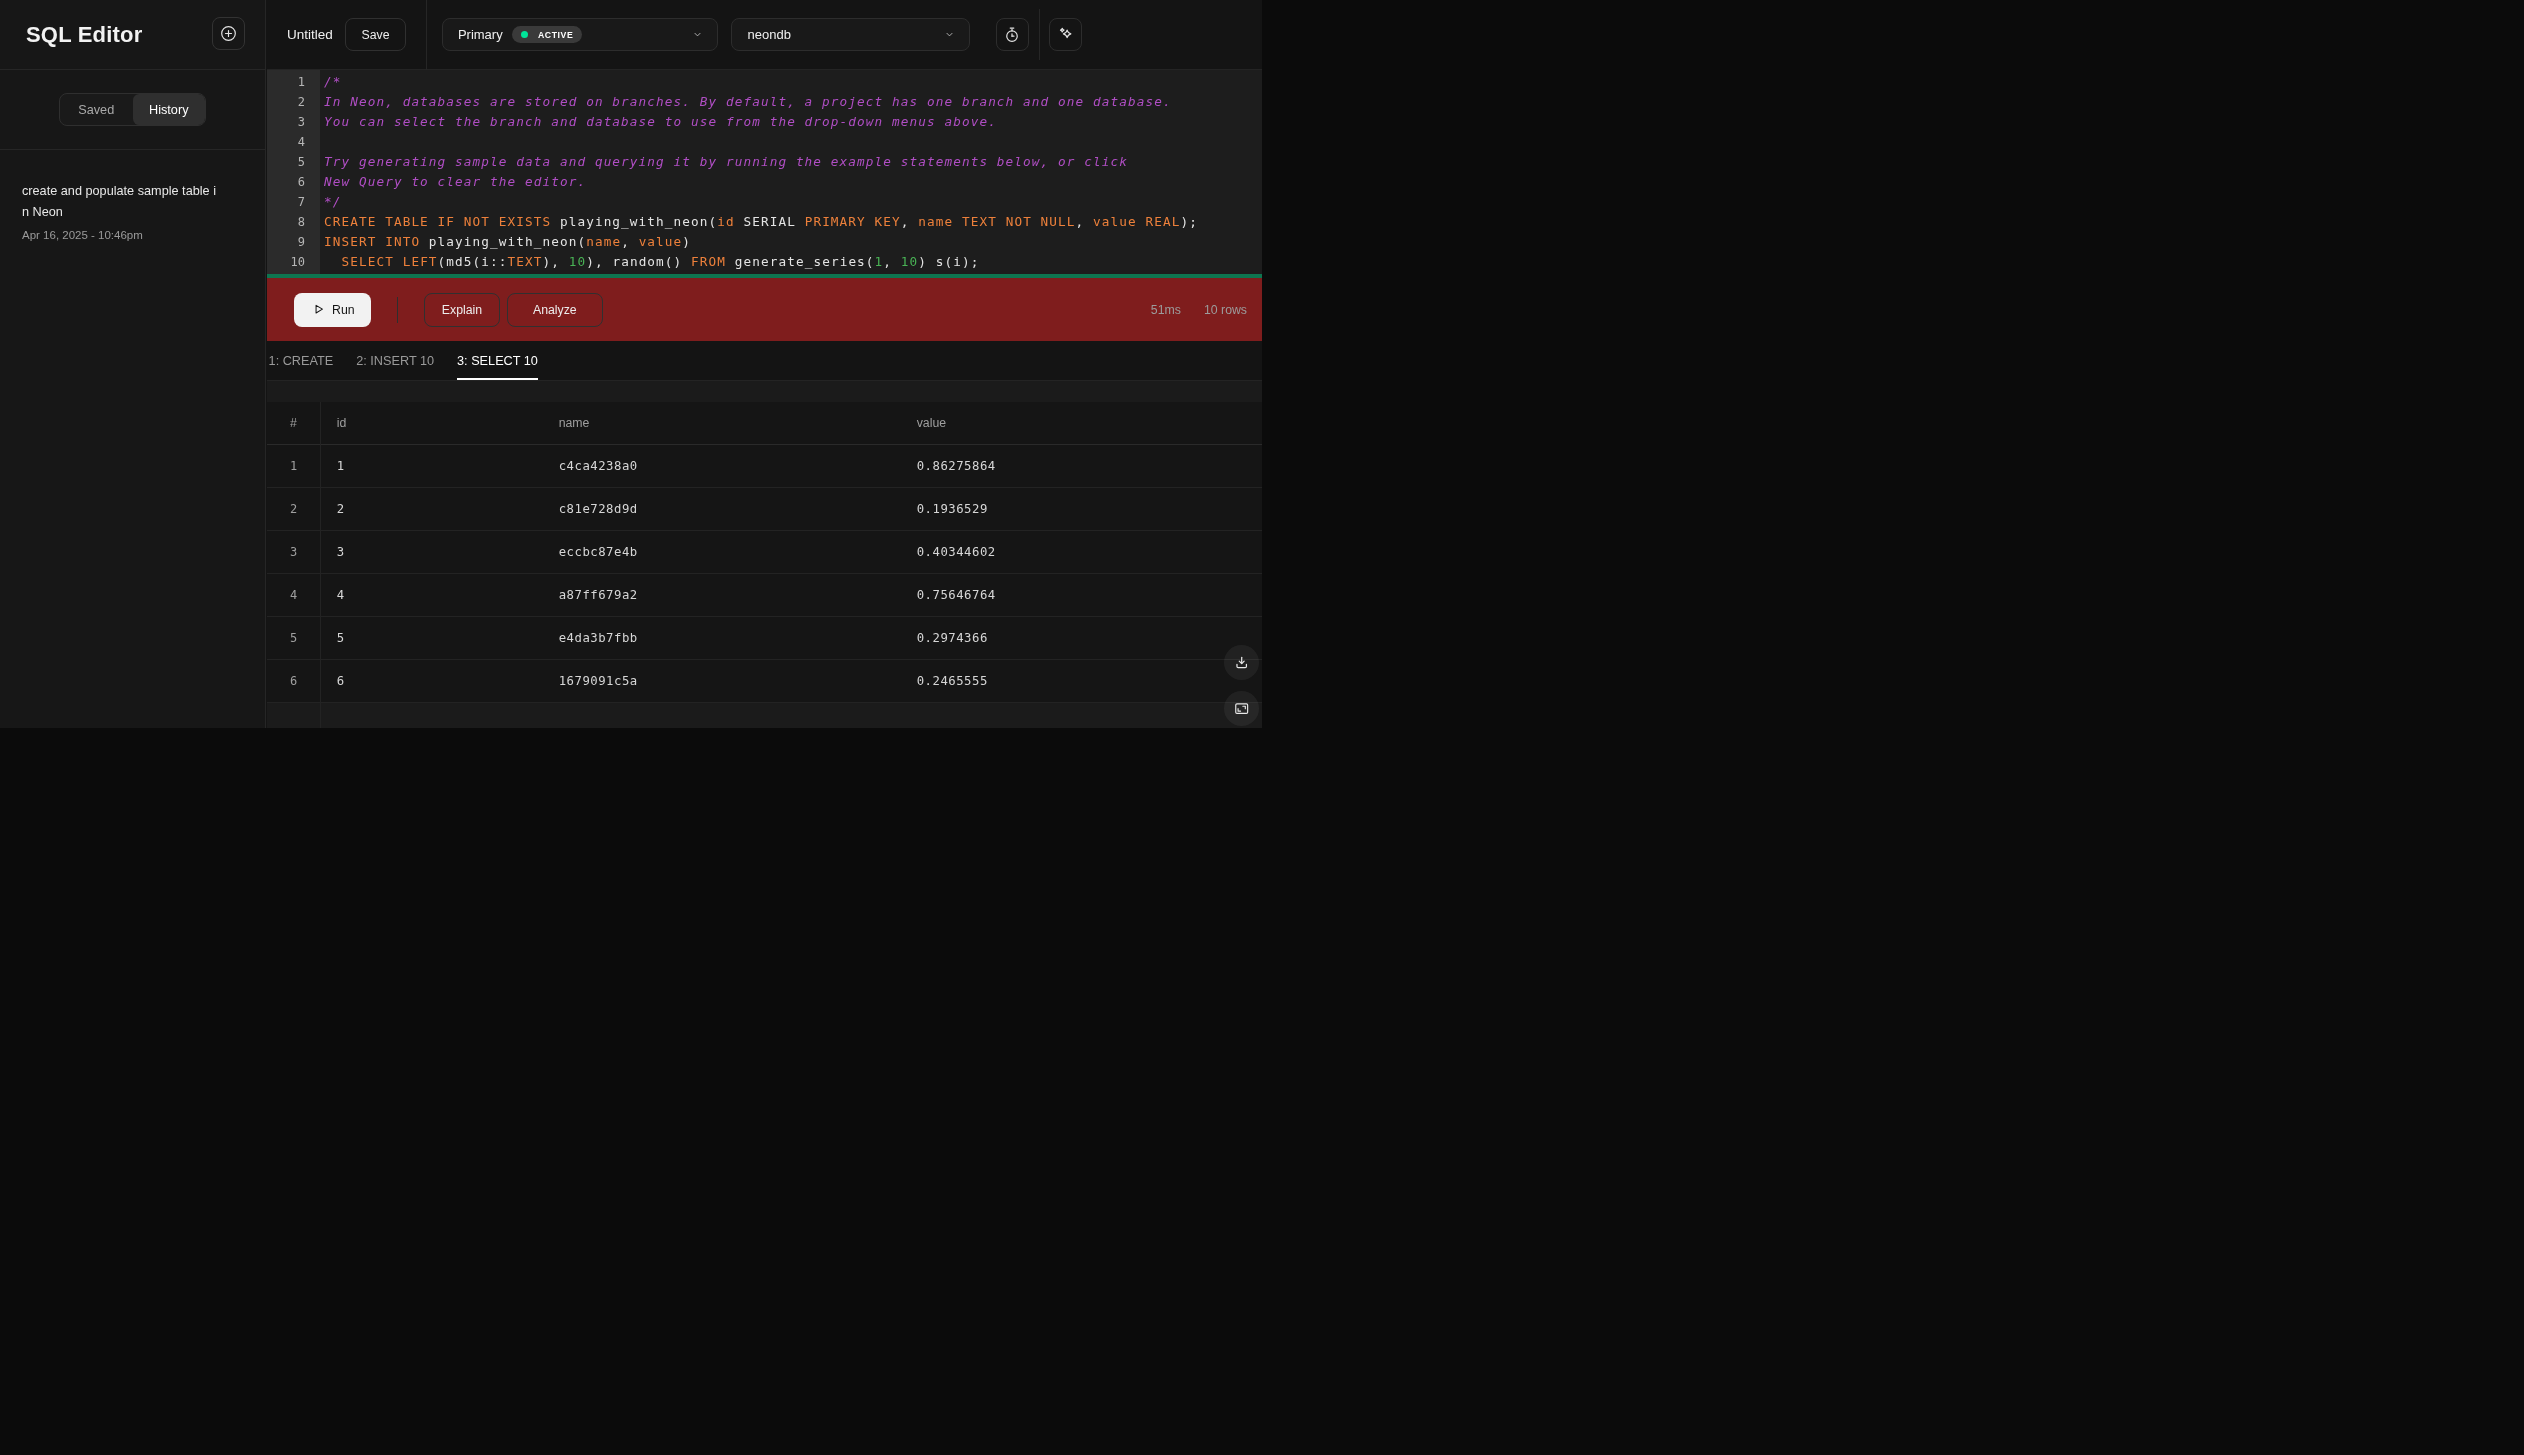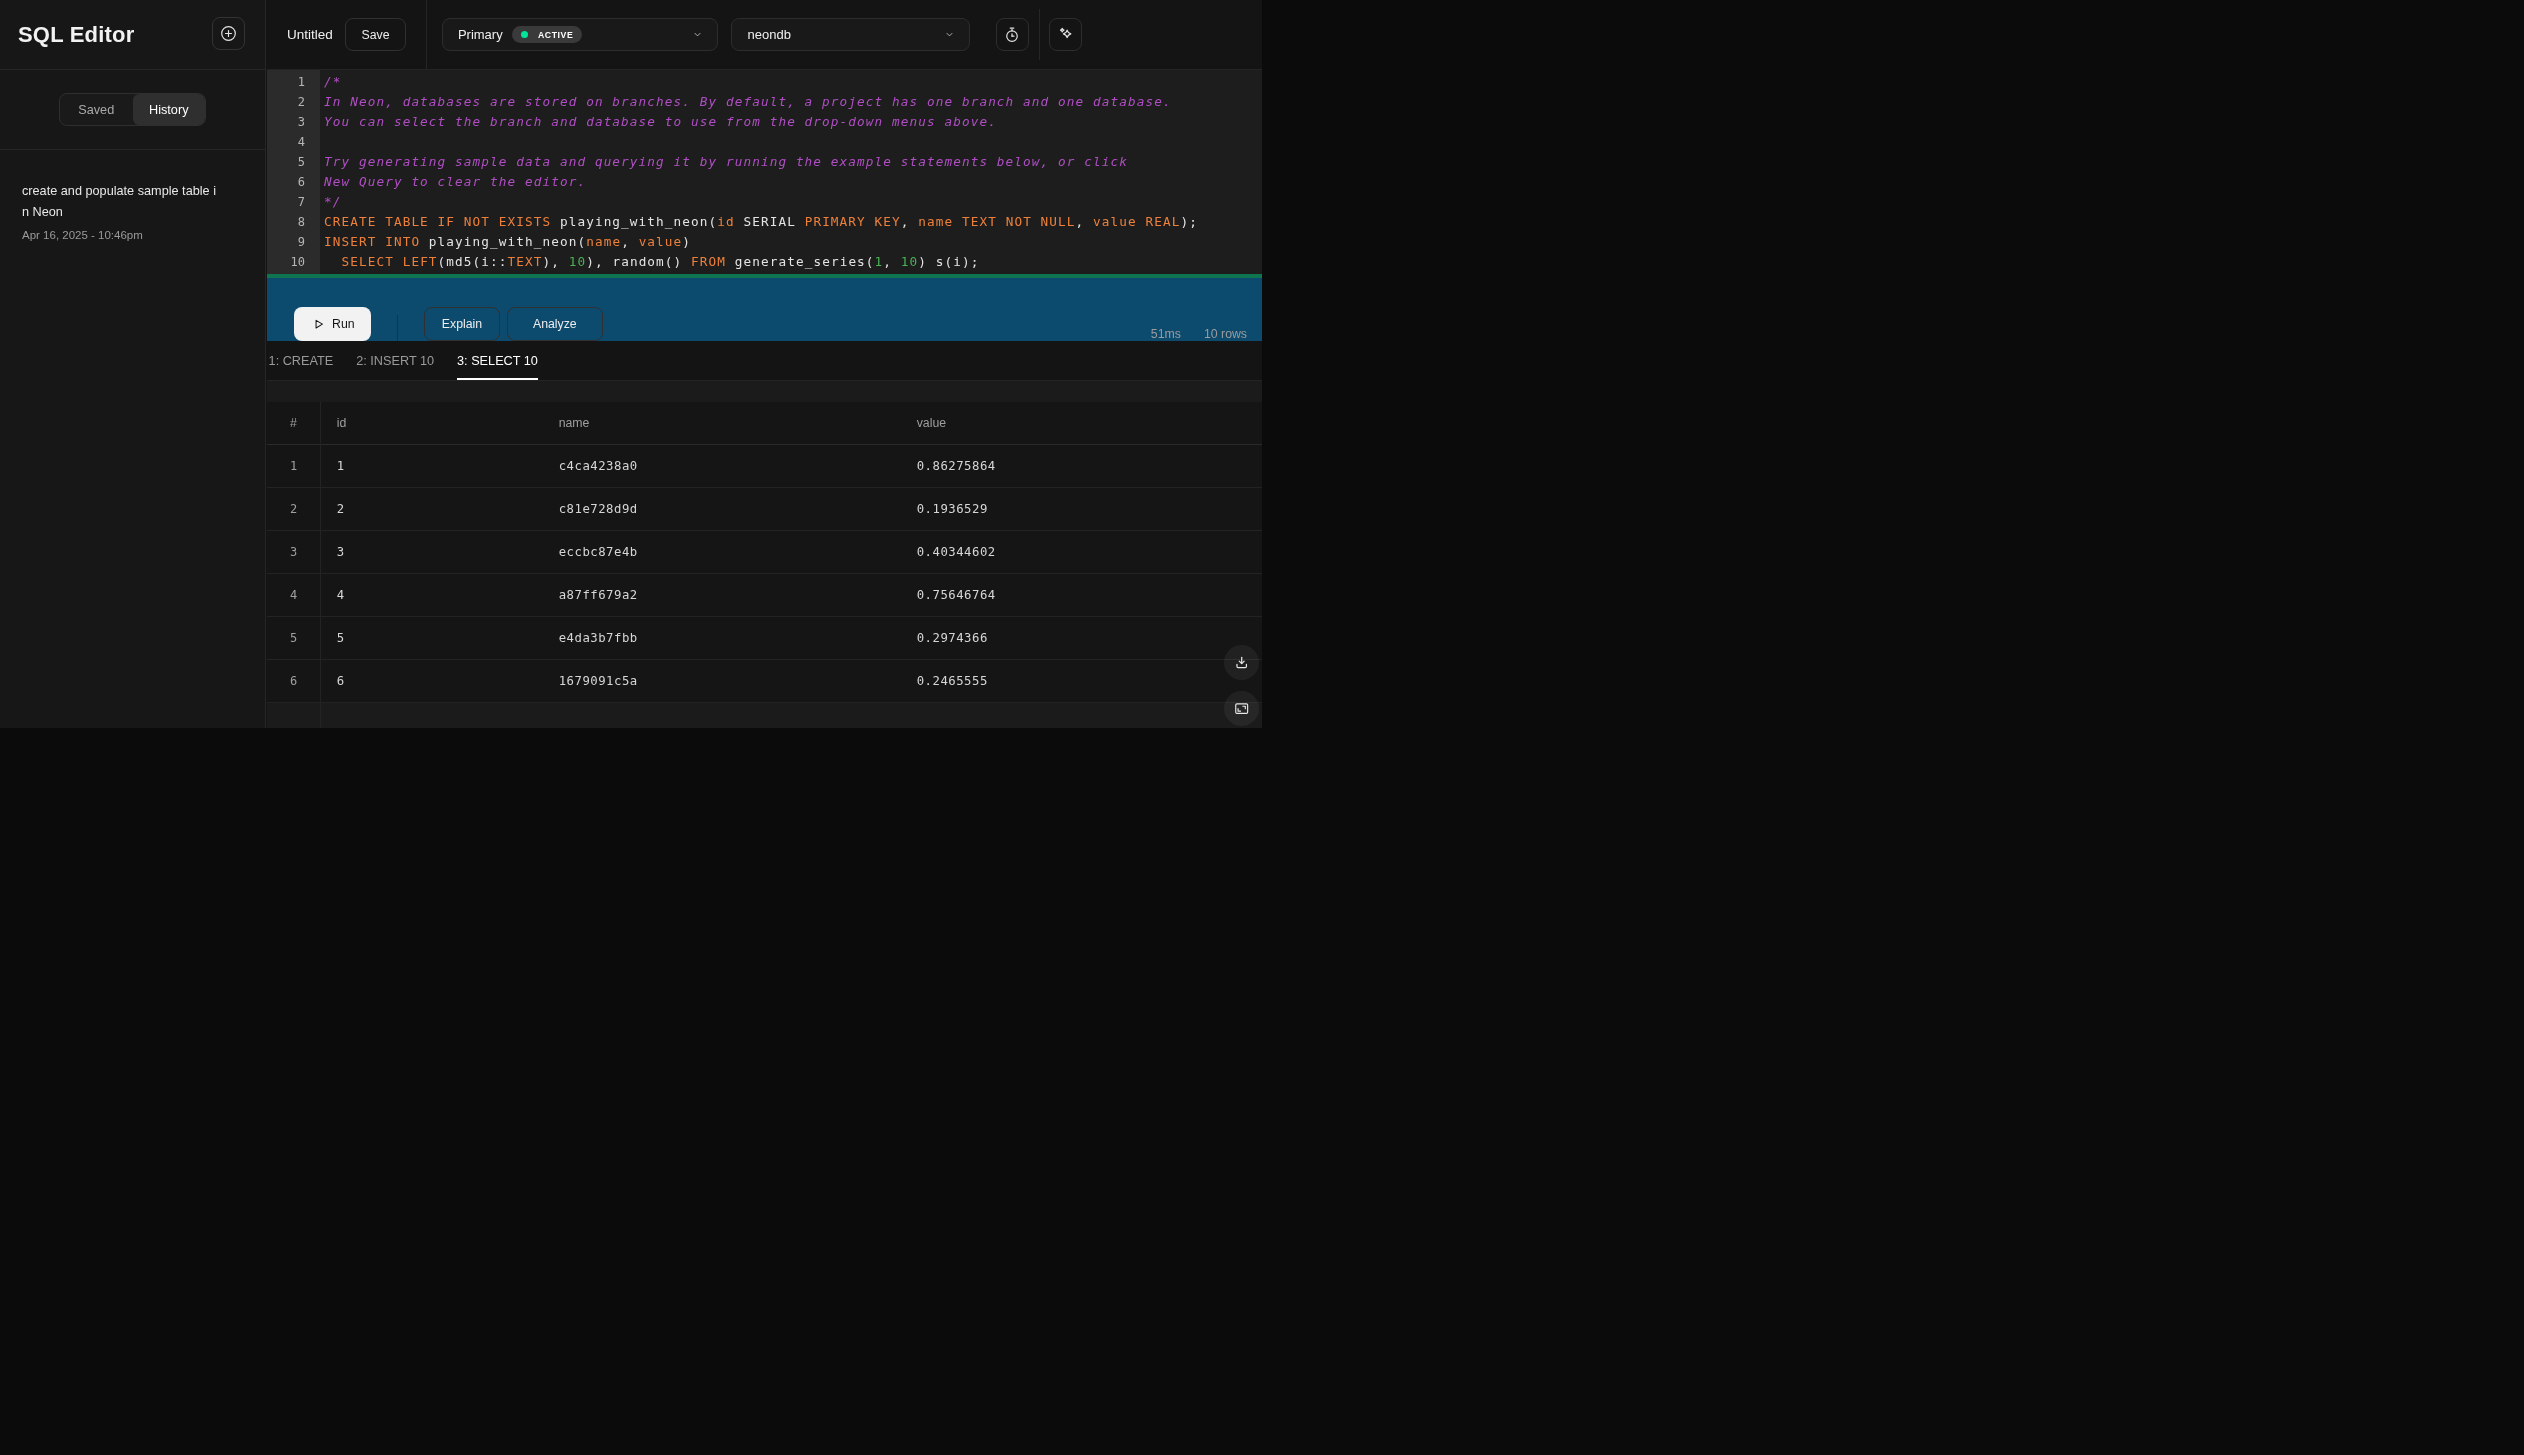--- a/index.html
+++ b/index.html
@@ -4,21 +4,21 @@
 <style>
   html,body{margin:0;padding:0;background:#0b0b0b;}
   *{box-sizing:border-box;}
   .app{position:relative;width:1262px;height:728px;background:#141414;overflow:hidden;
        font-family:"Liberation Sans","DejaVu Sans",sans-serif;color:#ececec;}
 
   
   .sidebar{position:absolute;left:0;top:0;width:266px;height:728px;background:#171717;
            border-right:0.8px solid #262626;}
   .sidebar-header{height:70px;border-bottom:0.8px solid #262626;display:flex;align-items:center;
-                  padding-left:18px;position:relative;}
+                  padding-left:26px;position:relative;}
   .sidebar-title{font-size:22px;font-weight:600;color:#f2f2f2;letter-spacing:0.2px;}
   .new-query-btn{position:absolute;left:212px;top:17.4px;width:33px;height:33px;border-radius:8px;
                  border:0.8px solid #333;background:transparent;display:flex;align-items:center;
                  justify-content:center;color:#e3e3e3;cursor:pointer;padding:0;}
   .seg{margin:23px auto 0;width:147px;height:33px;border:0.8px solid #2f2f2f;border-radius:8px;
        display:flex;overflow:hidden;background:#1a1a1a;}
   .seg-item{flex:1;display:flex;align-items:center;justify-content:center;font-size:12.7px;
             color:#a9a9a9;cursor:pointer;}
   .seg-item.active{background:#2f2f2f;color:#fff;border-radius:6.3px;}
   .sidebar-divider{margin-top:23px;border-bottom:0.8px solid #262626;}
@@ -65,21 +65,21 @@
   .tok-keyword{color:var(--c-keyword);}
   .tok-number{color:var(--c-number);}
   .tok-plain{color:#e4e4e4;}
 
   .green-bar{flex:0 0 4px;background:var(--c-runbar);}
 
   
   .status-row{flex:0 0 28.5px;background:#161616;border-bottom:0.8px solid #242424;display:flex;
               align-items:center;padding-left:26px;gap:7.1px;}
   .status-text{font-size:12.7px;color:#ececec;}
-  .actions-row{flex:0 0 63px;display:flex;align-items:flex-end;background:#0c4a6e;padding-right:15px;}
+  .actions-row{flex:0 0 63px;display:flex;align-items:center;background:#7f1d1d;padding-right:15px;}
   .run-btn{margin-left:27px;height:34px;padding:0 16.7px;background:#f2f2f2;color:#141414;
            border:none;border-radius:8px;font-size:12.3px;font-weight:500;font-family:inherit;
            display:flex;align-items:center;gap:7.1px;cursor:pointer;}
   .actions-vdiv{margin-left:26px;width:0.8px;height:26px;background:#2e2e2e;}
   .explain-btn{margin-left:26px;height:34px;padding:0 16.7px;}
   .analyze-btn{margin-left:7.1px;height:34px;padding:0 25px;}
   .run-stats{margin-left:auto;display:flex;gap:23px;font-size:12.3px;color:#9c9c9c;}
 
   
   .result-tabs{flex:0 0 40px;display:flex;align-items:center;border-bottom:0.8px solid #242424;

